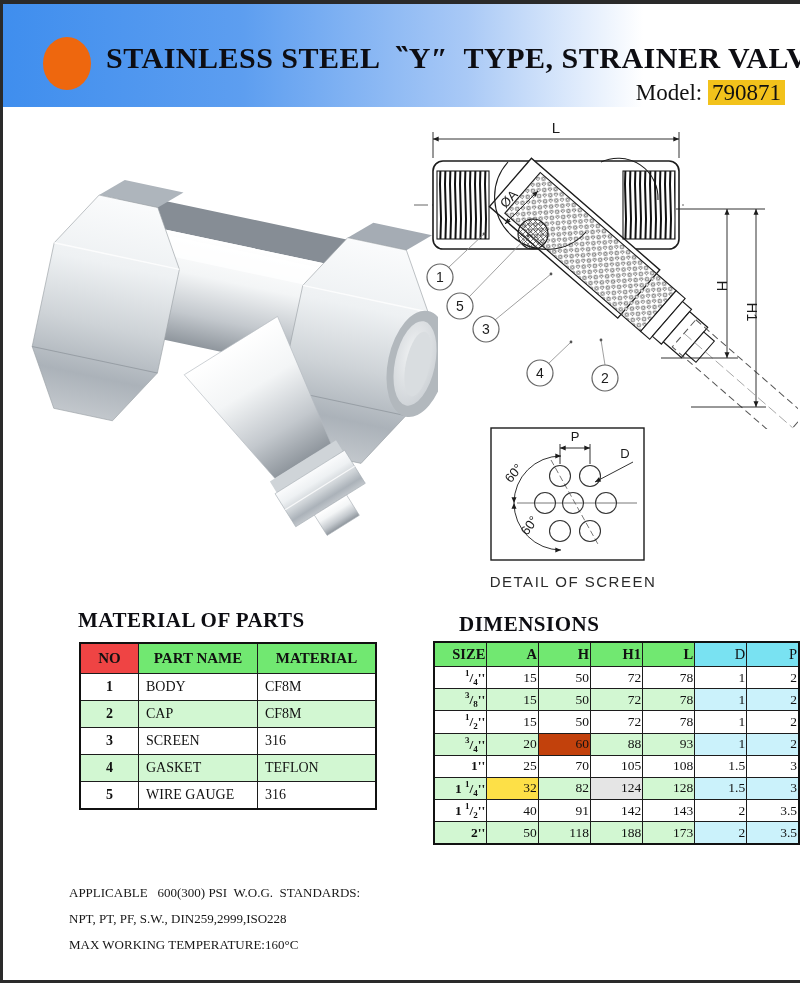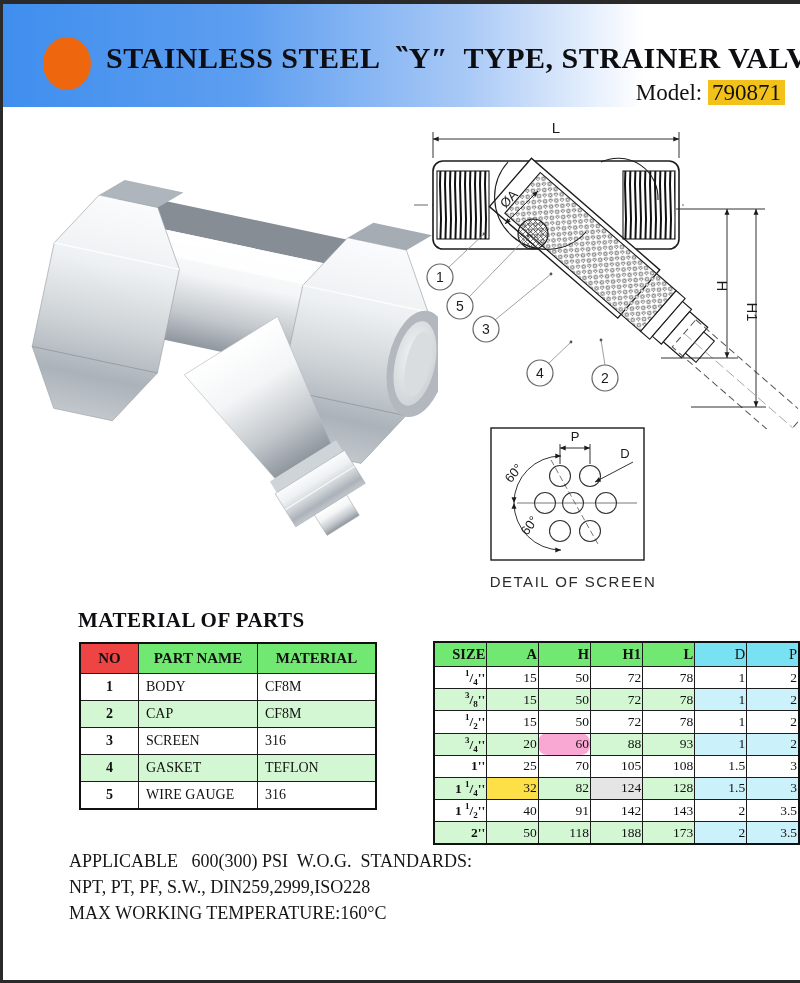--- a/index.html
+++ b/index.html
@@ -24,21 +24,21 @@
   .mat-table th{height:27px;font-size:15px;font-weight:bold;text-align:center;}
   .mat-table td{height:26px;font-size:14px;padding:0 7px;}
   .mat-table td.no-cell{text-align:center;font-weight:bold;padding:0;}
   .mat-table{border:2px solid #111;}
   .dim-table{left:430px;top:637px;border:2px solid #111;}
   .dim-table th{width:40px;height:21px;font-size:14.5px;text-align:right;}
   .dim-table td{width:40px;height:19px;font-size:13.5px;text-align:right;padding-left:12px;}
   .dim-table td.size{font-weight:bold;}
   sup{font-size:9px;}
   sub{font-size:9px;}
-  .footer{position:absolute;left:66px;top:844px;font-size:18px;line-height:26px;color:#161616;}
+  .footer{position:absolute;left:66px;top:876px;font-size:13px;line-height:26px;color:#161616;}
   .footer div{white-space:pre;}
   svg{position:absolute;}
   svg text{font-family:"Liberation Sans","DejaVu Sans",sans-serif;fill:#1c1c1c;}
 </style>
 </head>
 <body>
 
 <div class="page">
 
   <div class="banner">
@@ -232,20 +232,21 @@
           <td style="background: rgb(210, 247, 210);">TEFLON</td>
         </tr>
         <tr>
           <td class="no-cell">5</td>
           <td>WIRE GAUGE</td>
           <td>316</td>
         </tr>
       </tbody>
   </table>
 
+  <h2 class="sec-title" style="left:456px;top:608px;">DIMENSIONS</h2>
   <table class="dim-table">
     <thead>
         <tr id="dim-head">
           <th style="background: rgb(113, 232, 113); font-weight: bold;">SIZE</th>
           <th style="background: rgb(113, 232, 113); font-weight: bold;">A</th>
           <th style="background: rgb(113, 232, 113); font-weight: bold;">H</th>
           <th style="background: rgb(113, 232, 113); font-weight: bold;">H1</th>
           <th style="background: rgb(113, 232, 113); font-weight: bold;">L</th>
           <th style="background: rgb(121, 226, 242); font-weight: normal;">D</th>
           <th style="background: rgb(121, 226, 242); font-weight: normal;">P</th>
@@ -275,21 +276,21 @@
           <td>15</td>
           <td>50</td>
           <td>72</td>
           <td>78</td>
           <td>1</td>
           <td>2</td>
         </tr>
         <tr>
           <td class="size" style="background: rgb(210, 247, 210);"><sup>3</sup>/<sub>4</sub>''</td>
           <td style="background: rgb(210, 247, 210);">20</td>
-          <td style="background: #f9a8d4; border-radius: 9px;">60</td>
+          <td style="background: #c2410c;">60</td>
           <td style="background: rgb(210, 247, 210);">88</td>
           <td style="background: rgb(210, 247, 210);">93</td>
           <td style="background: rgb(203, 242, 251);">1</td>
           <td style="background: rgb(203, 242, 251);">2</td>
         </tr>
         <tr>
           <td class="size">1''</td>
           <td>25</td>
           <td>70</td>
           <td>105</td>

